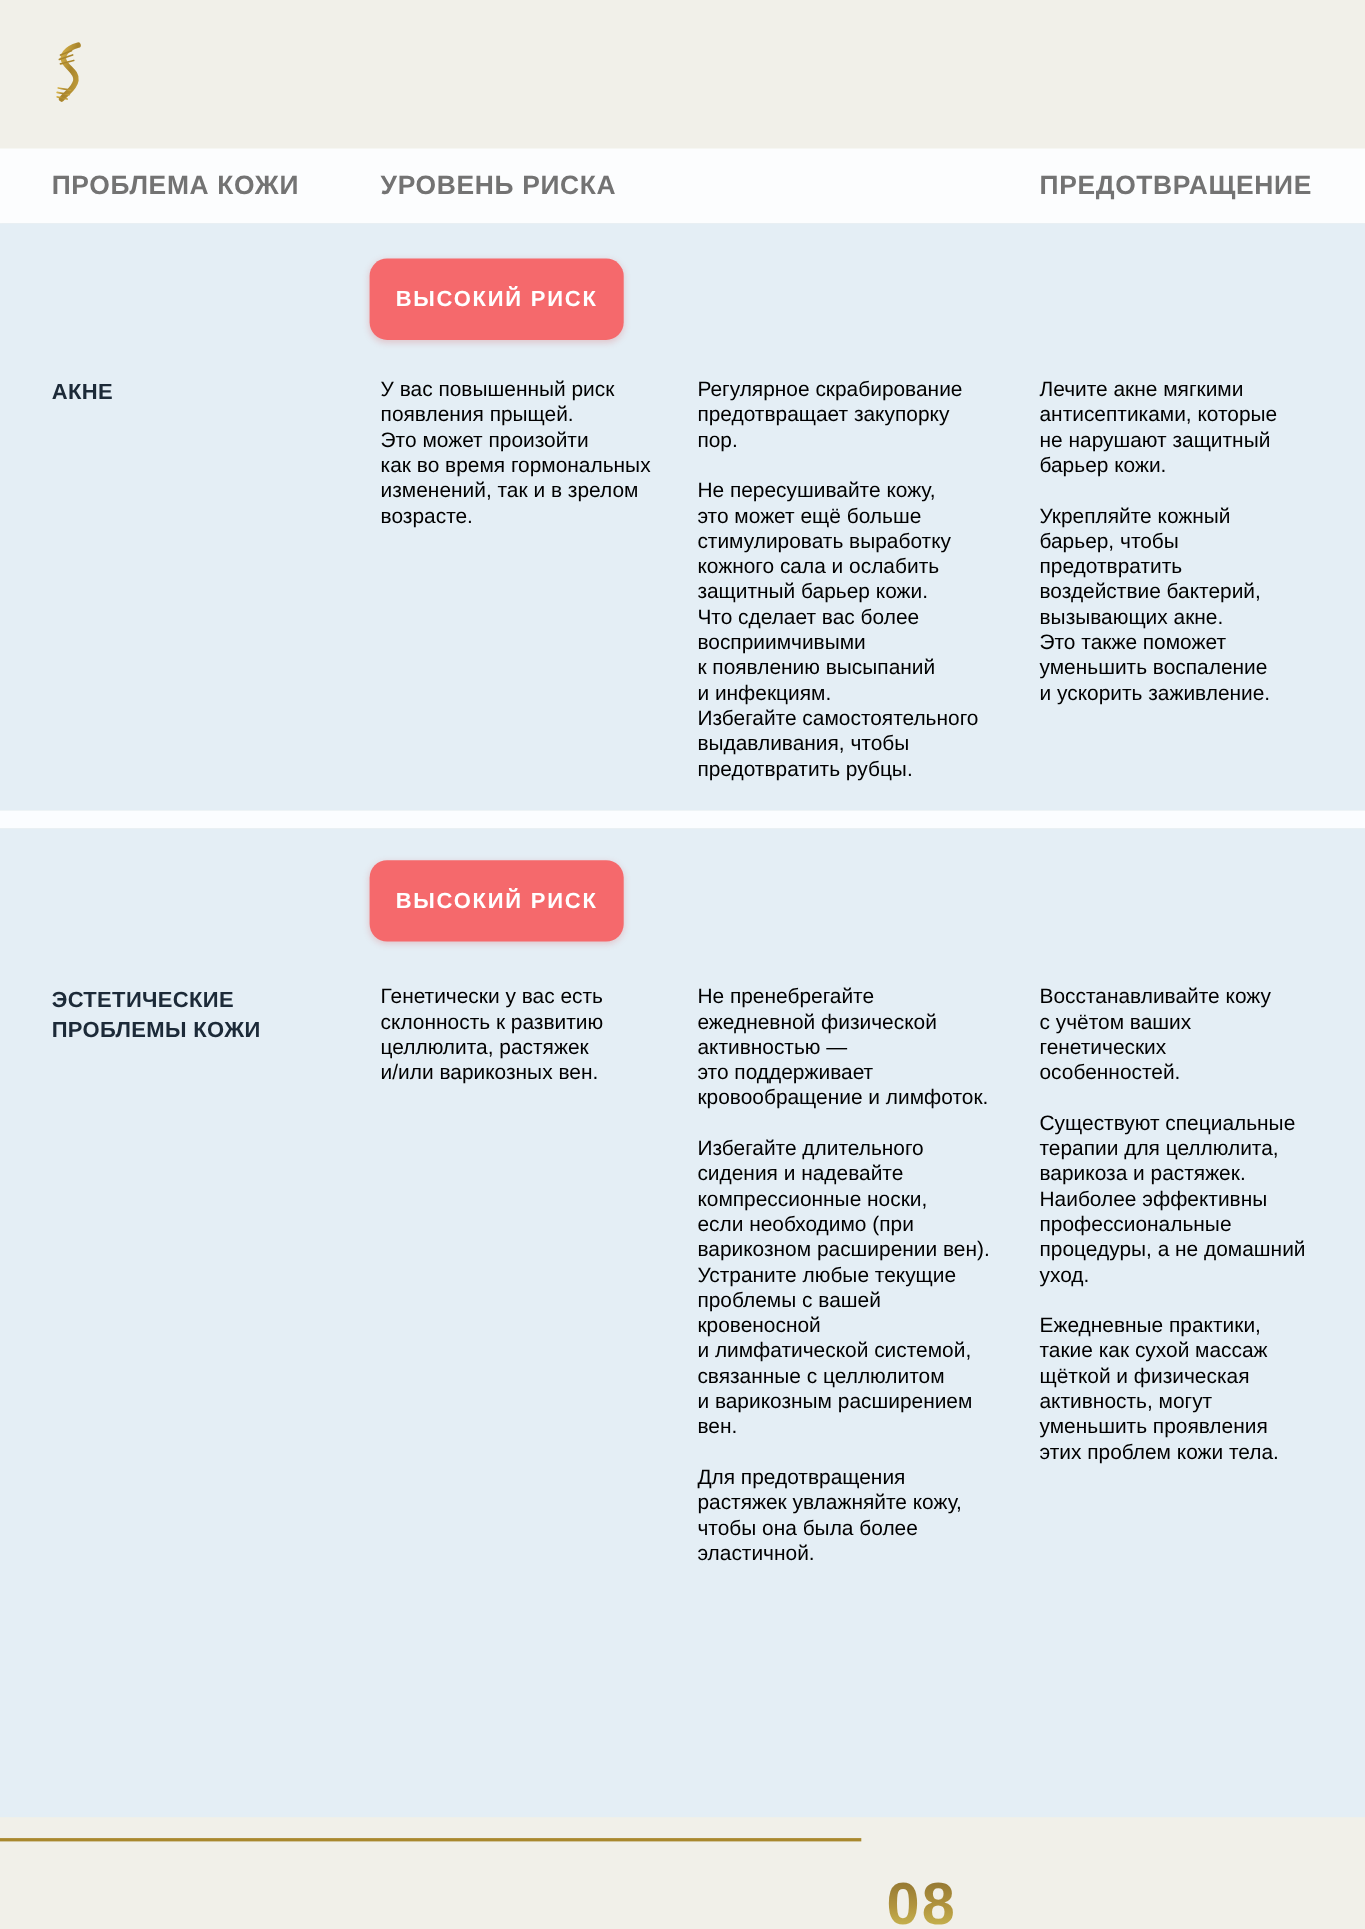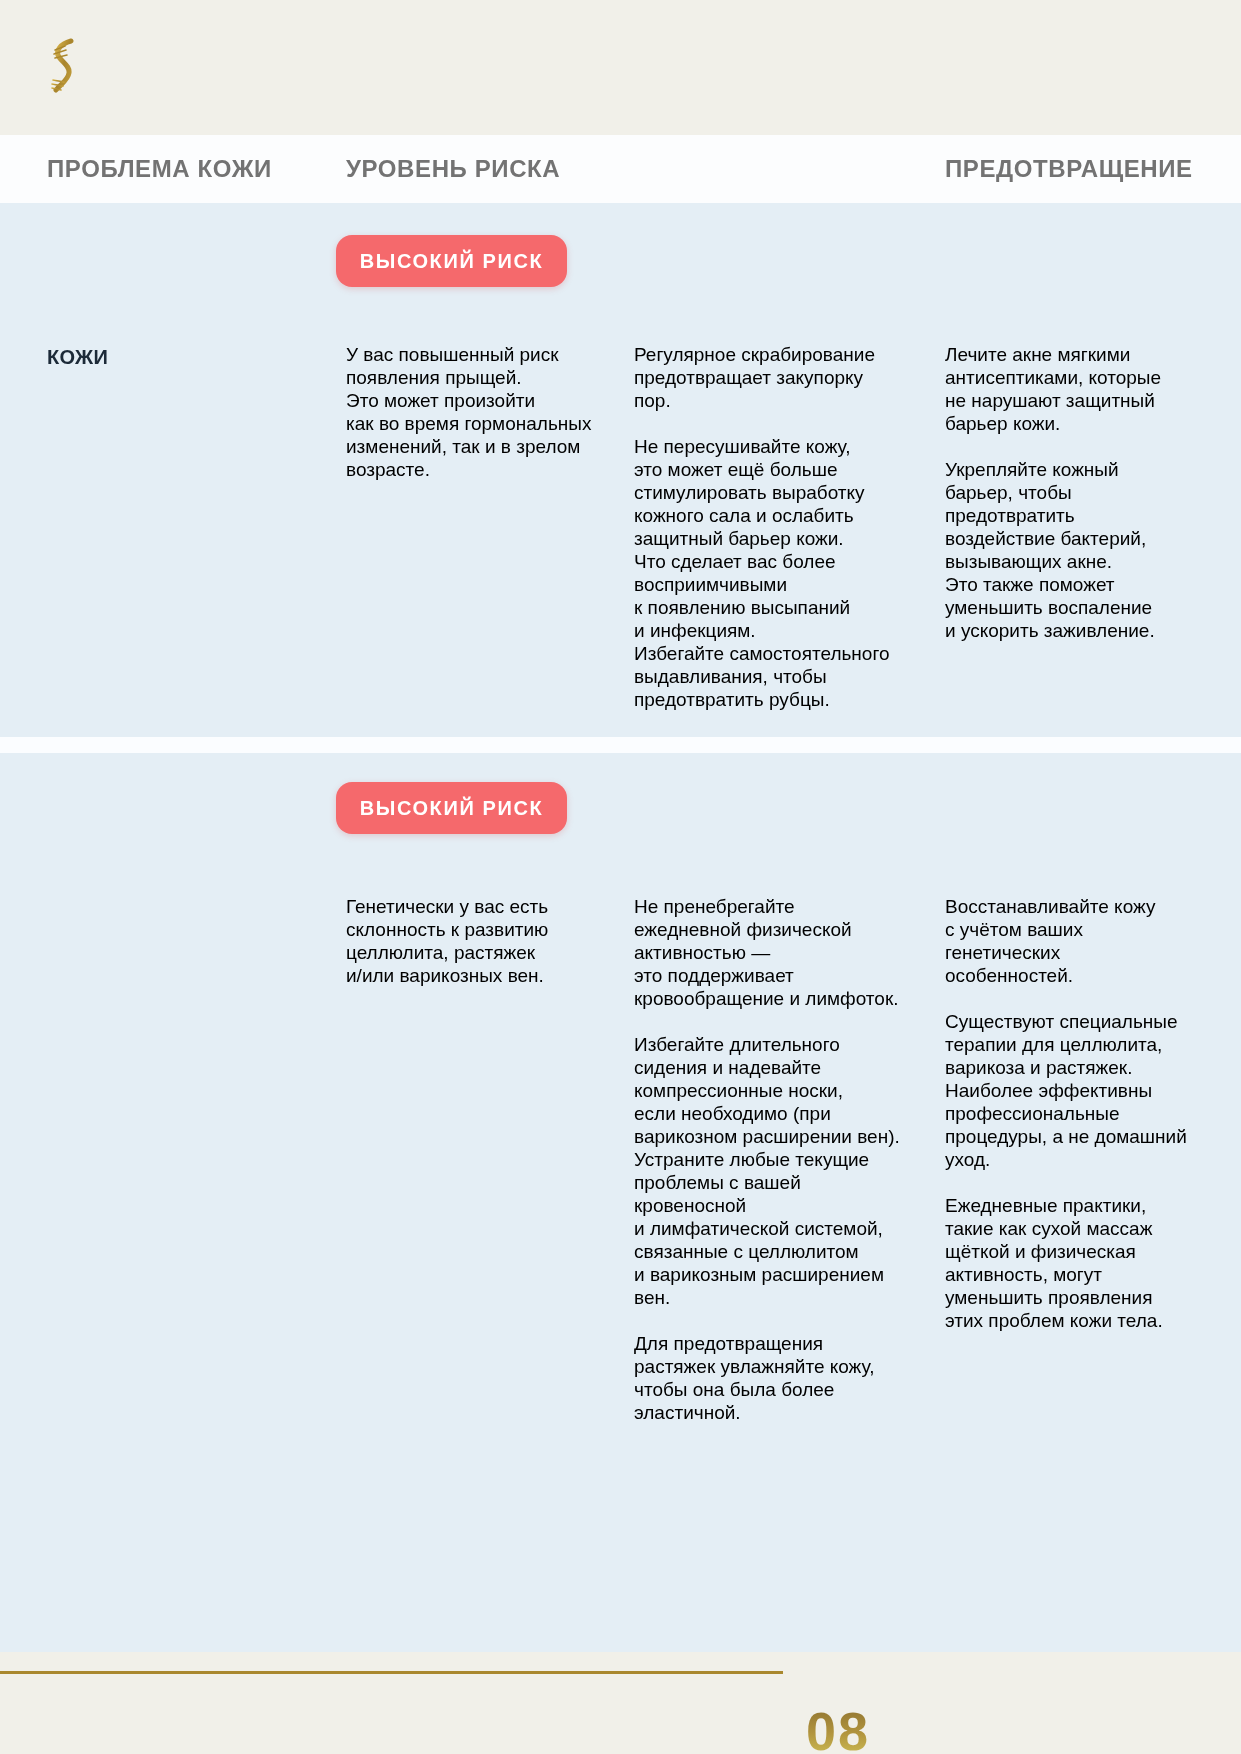--- a/index.html
+++ b/index.html
@@ -53,21 +53,21 @@
     background: #e4eef5;
   }
   .panel1 { top: 203px; height: 534px; }
   .gap    { position: absolute; left: 0; top: 737px; width: 1241px; height: 16px; background: #fbfdff; }
   .panel2 { top: 753px; height: 899px; }
 
   
   .badge {
     position: absolute;
     left: 336px;
-    width: 231px; height: 52px;
+    width: 231px; height: 74px;
     background: #f5696c;
     border-radius: 16px;
     display: flex; align-items: center; justify-content: center;
     color: #ffffff;
     font-size: 20px;
     font-weight: 700;
     letter-spacing: 1.6px;
     white-space: nowrap;
     box-shadow: 0 2px 6px rgba(216,86,90,0.25);
   }
@@ -143,21 +143,21 @@
   </span>
 
   <div class="header-band">
     <div class="hcol hcol-1">ПРОБЛЕМА КОЖИ</div>
     <div class="hcol hcol-2">УРОВЕНЬ РИСКА</div>
     <div class="hcol hcol-4">ПРЕДОТВРАЩЕНИЕ</div>
   </div>
 
   <section class="panel panel1"></section>
   <div class="badge badge-1">ВЫСОКИЙ РИСК</div>
-  <div class="cell row-1 col-1 problem-label">КОЖИ</div>
+  <div class="cell row-1 col-1 problem-label">АКНЕ</div>
   <div class="cell row-1 col-2">У вас повышенный риск
 появления прыщей.
 Это может произойти
 как во время гормональных
 изменений, так и в зрелом
 возрасте.</div>
   <div class="cell row-1 col-3">Регулярное скрабирование
 предотвращает закупорку
 пор.
 
@@ -184,20 +184,22 @@
 воздействие бактерий,
 вызывающих акне.
 Это также поможет
 уменьшить воспаление
 и ускорить заживление.</div>
 
   <div class="gap"></div>
 
   <section class="panel panel2"></section>
   <div class="badge badge-2">ВЫСОКИЙ РИСК</div>
+  <div class="cell row-2 col-1 problem-label">ЭСТЕТИЧЕСКИЕ
+ПРОБЛЕМЫ КОЖИ</div>
   <div class="cell row-2 col-2">Генетически у вас есть
 склонность к развитию
 целлюлита, растяжек
 и/или варикозных вен.</div>
   <div class="cell row-2 col-3">Не пренебрегайте
 ежедневной физической
 активностью —
 это поддерживает
 кровообращение и лимфоток.
 

